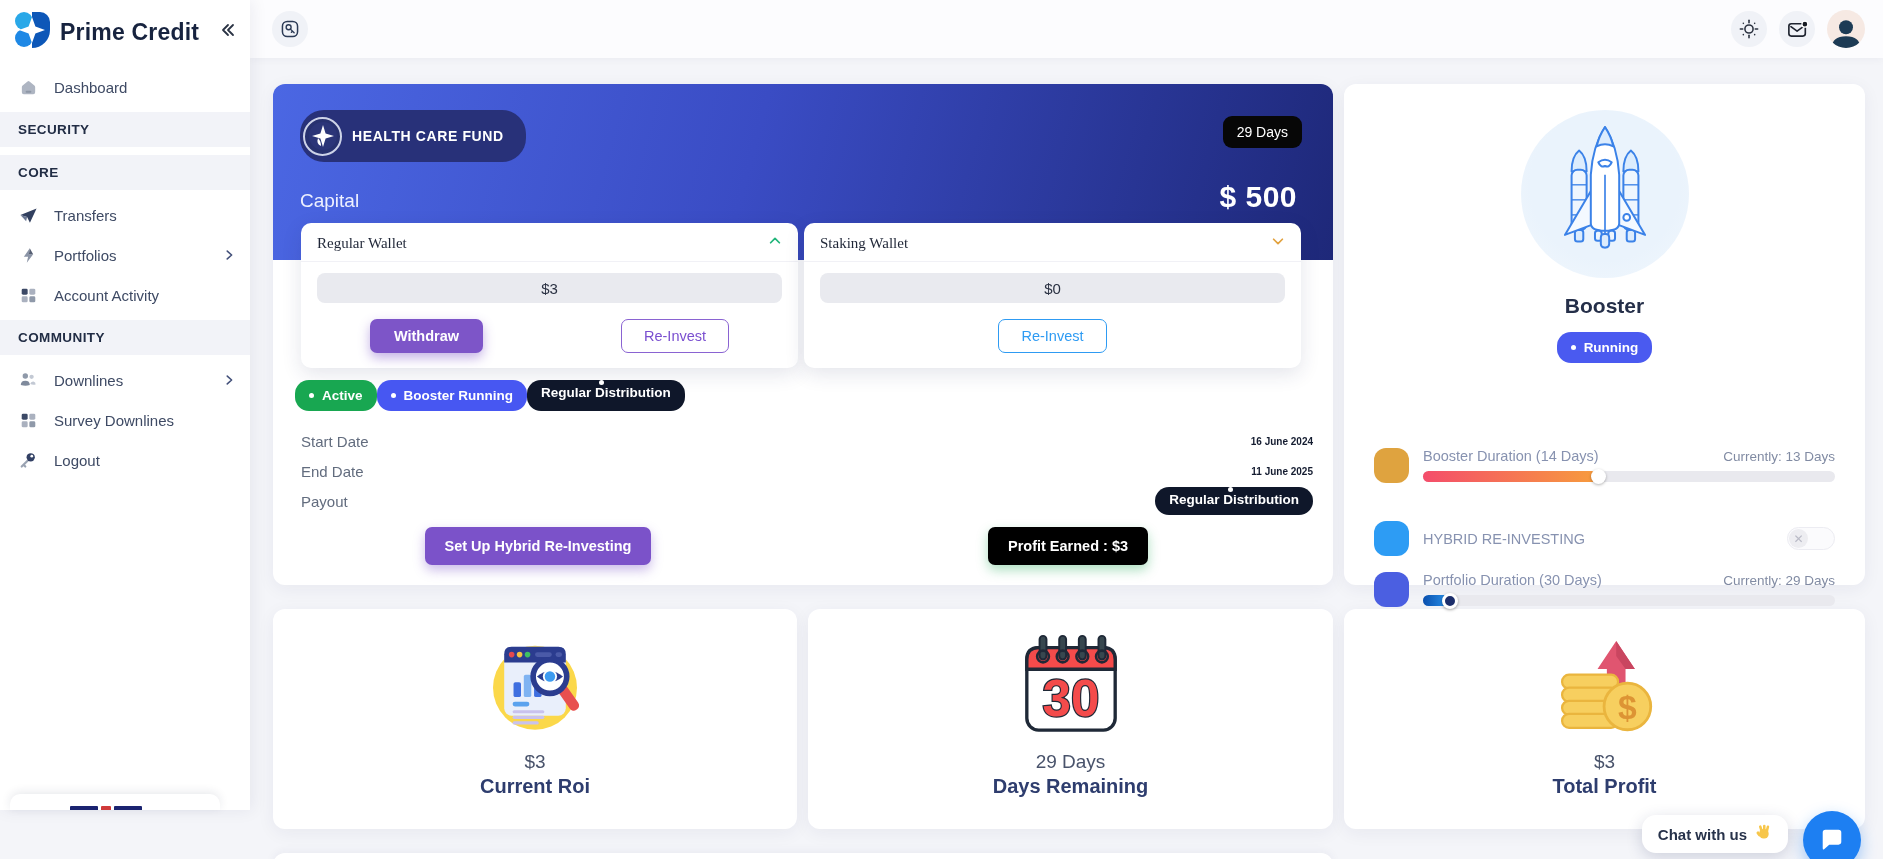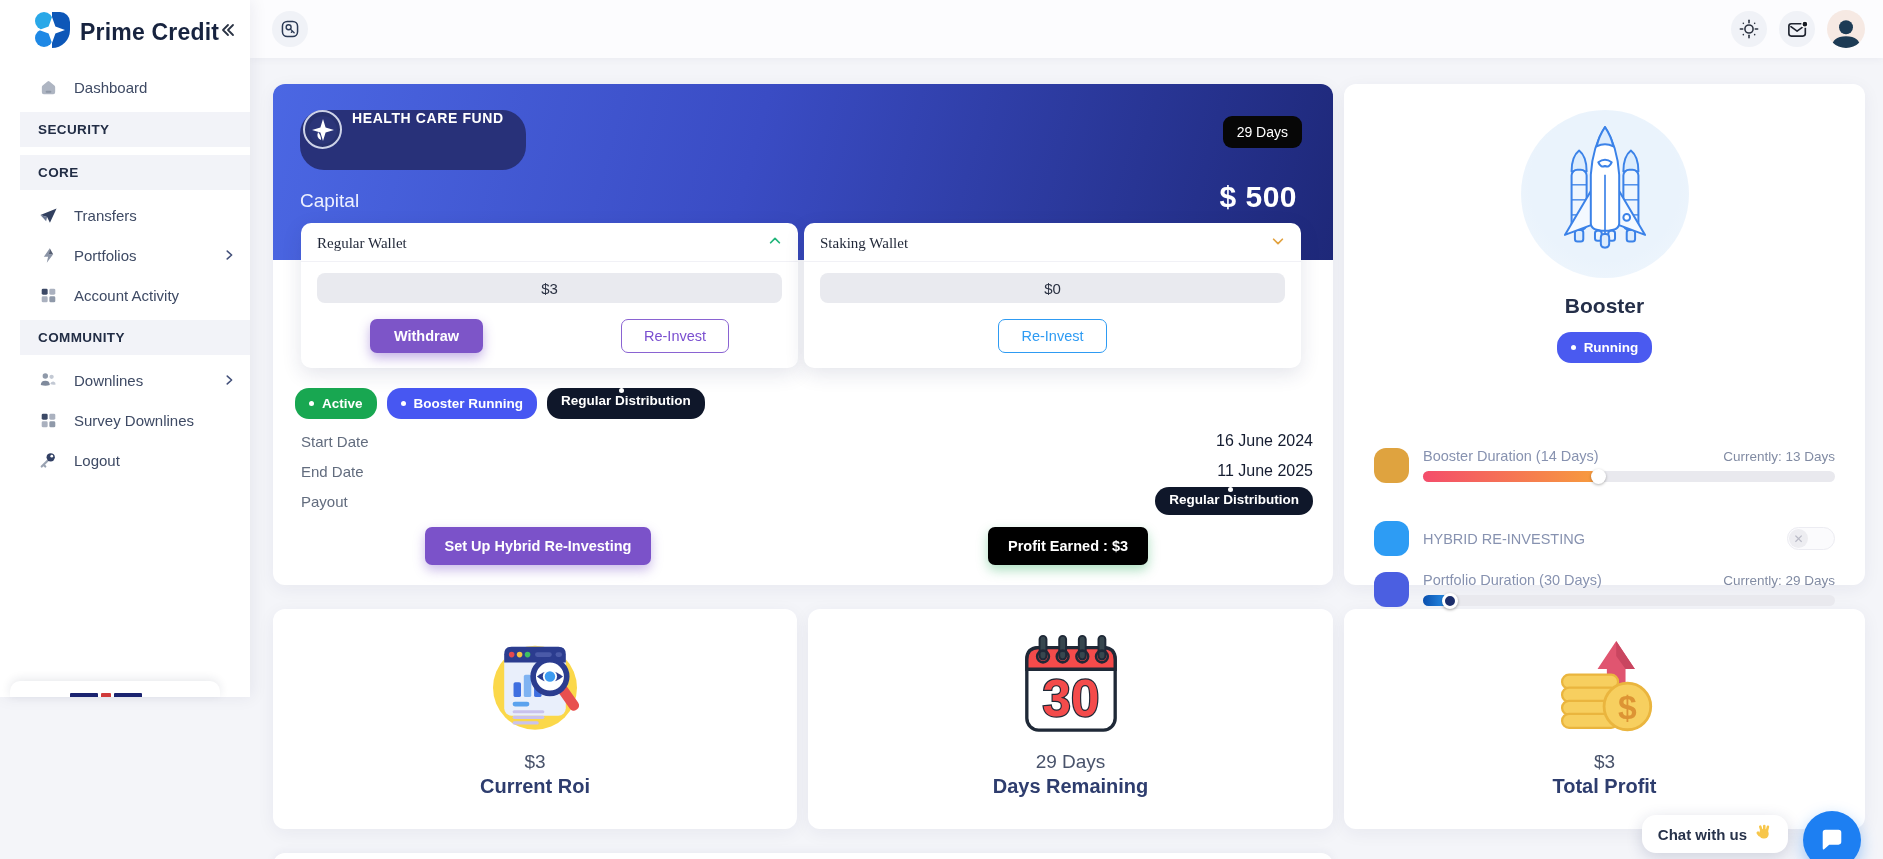--- a/index.html
+++ b/index.html
@@ -1,20 +1,20 @@
 <!DOCTYPE html>
 <html><head>
 <meta charset="utf-8">
 <style>
   * { margin:0; padding:0; box-sizing:border-box; }
   html,body { width:1883px; height:859px; overflow:hidden; font-family:"Liberation Sans",sans-serif; background:#f4f5f9; }
   .page { position:relative; width:1883px; height:859px; }
 
   
-  .sidebar { position:absolute; left:0; top:0; width:250px; height:697px; background:#fff; box-shadow:2px 0 16px rgba(25,35,70,.07); z-index:20;padding-left:20px; }
+  .sidebar { position:absolute; left:0; top:0; width:250px; height:810px; background:#fff; box-shadow:2px 0 16px rgba(25,35,70,.07); z-index:20; }
   .brand { display:flex; align-items:center; height:64px; padding:0 14px 0 12px; }
   .brand-name { font-size:23px; font-weight:700; color:#17233f; letter-spacing:.2px; margin-left:8px; flex:1; }
   .nav-item { display:flex; align-items:center; height:34px; padding:0 14px 0 18px; color:#3e4a64; font-size:15px; cursor:pointer; margin:6px 0; }
   .nav-item .nicon { width:20px; height:20px; margin-right:16px; display:inline-flex; align-items:center; justify-content:center; }
   .nav-item .chev { margin-left:auto; display:inline-flex; }
   .nav-section { background:#f2f3f8; color:#222d45; font-size:13.5px; font-weight:700; letter-spacing:.4px; padding:10px 18px; margin:8px 0; }
   .side-foot { position:absolute; left:10px; bottom:0; width:210px; height:16px; background:#fff; border-radius:10px 10px 0 0; box-shadow:0 -2px 10px rgba(25,35,70,.10); overflow:hidden; }
   .flagbits { position:absolute; left:60px; top:12px; display:flex; gap:3px; }
   .flagbits span { display:block; height:6px; border-radius:1px; }
 
@@ -25,47 +25,47 @@
   .avatar { width:38px; height:38px; border-radius:50%; background:#f6e9e3; overflow:hidden; display:inline-flex; align-items:flex-end; justify-content:center; cursor:pointer; }
 
   
   .content { position:absolute; left:250px; top:58px; right:0; bottom:0; background:#f4f5f9; padding:26px 17px 0 23px; overflow:hidden; }
   .grid { display:grid; grid-template-columns:524px 525px 521px; column-gap:11px; row-gap:24px; }
   .card { background:#fff; border-radius:12px; box-shadow:0 4px 18px rgba(30,40,90,.06); }
 
   
   .fund-card { grid-column:1 / 3; height:501px; position:relative; }
   .fund-header { height:176px; border-radius:12px 12px 0 0; background:linear-gradient(105deg,#4b67e3 0%,#3a4cc4 45%,#1e2879 100%); position:relative; padding:26px 30px 0 27px; }
-  .fund-pill { display:inline-flex; align-items:flex-start; height:60px; background:#283179; border-radius:24px; padding:0 22px 0 3px; }
+  .fund-pill { display:inline-flex; align-items:center; height:52px; background:#283179; border-radius:24px; padding:0 22px 0 3px; }
   .fund-pill .fund-logo { width:39px; height:39px; border-radius:50%; background:#27316f; border:2px solid #cdd3e8; display:flex; align-items:center; justify-content:center; margin-right:10px; }
   .fund-pill .fund-name { color:#fff; font-size:14px; font-weight:700; letter-spacing:.6px; }
   .days-badge { position:absolute; top:32px; right:31px; background:#070707; color:#fff; font-size:14px; padding:8px 14px; border-radius:9px; }
   .capital-row { position:absolute; left:27px; right:36px; top:96px; display:flex; align-items:baseline; justify-content:space-between; }
   .capital-label { color:#eef1ff; font-size:19px; }
   .capital-value { color:#fff; font-size:30px; font-weight:600; letter-spacing:.5px; }
   .wallets { position:absolute; top:139px; left:28px; right:32px; display:flex; gap:6px; }
   .wallet { flex:1; background:#fff; border-radius:10px; box-shadow:0 6px 20px rgba(30,40,90,.12); height:145px; position:relative; }
   .wallet-head { display:flex; align-items:center; justify-content:space-between; padding:11px 16px 9px 16px; border-bottom:1px solid #f1f1f6; cursor:pointer; }
   .wallet-name { color:#1f2637; font-size:15px;font-family:Liberation Serif, serif; }
   .wallet-amount { margin:11px 16px 0 16px; background:#e9eaef; border-radius:8px; height:30px; display:flex; align-items:center; justify-content:center; color:#2a3142; font-size:15px; }
   .wallet-actions { display:flex; justify-content:space-around; align-items:center; margin-top:16px; }
   .btn { font-family:inherit; font-size:14.5px; border-radius:7px; cursor:pointer; }
   .btn-withdraw { background:#7d55c8; color:#fff; border:none; padding:9px 24px; font-weight:600; box-shadow:0 5px 12px rgba(125,85,200,.45); }
   .btn-outline-purple { background:#fff; color:#7a4fd0; border:1.5px solid #8a63d2; padding:8px 22px; }
   .btn-outline-blue { background:#fff; color:#2e9bf3; border:1.5px solid #2e9bf3; padding:8px 22px; }
-  .badge-row { position:absolute; top:304px; left:22px; display:flex; gap:10px; }
+  .badge-row { position:absolute; top:296px; left:22px; display:flex; }
   .pill { display:inline-flex; align-items:center; height:31px; border-radius:14px; color:#fff; font-size:13.5px; font-weight:600; padding:0 14px; }
   .pill .dot { width:5px; height:5px; border-radius:50%; background:#fff; margin-right:8px; }
   .pill-green { background:#18a751; }
   .pill-blue { background:#4757f2; }
   .pill-amber { background:#0f172a;flex-direction:column; }
   .info-rows { position:absolute; top:344px; left:28px; right:20px; }
   .info-row { display:flex; align-items:center; justify-content:space-between; height:26px; margin-bottom:4px; }
   .info-label { color:#626c7e; font-size:15px; }
-  .info-value { color:#141c30; font-size:16px; font-weight:400;text-align:right; }
+  .info-value { color:#141c30; font-size:10px; font-weight:700;text-align:right; }
   .action-row { position:absolute; top:443px; left:0; right:0; display:flex; }
   .action-half { flex:1; display:flex; justify-content:center; }
   .btn-hybrid { background:#7b52c9; color:#fff; border:none; padding:11px 20px; font-weight:600; box-shadow:0 5px 12px rgba(123,82,201,.4); }
   .btn-profit { background:#000000; color:#fff; border:none; padding:11px 20px; font-weight:600; box-shadow:0 5px 12px rgba(18,162,75,.35); }
 
   
   .booster-card { grid-column:3; height:501px; position:relative; padding:24px 30px 0 30px; }
   .rocket-wrap { width:168px; height:168px; border-radius:50%; background:radial-gradient(circle at 50% 45%, #eaf3fc 60%, #f2f8fd 100%); margin:2px auto 0 auto; display:flex; align-items:center; justify-content:center; }
   .booster-title { text-align:center; color:#252f49; font-size:21px; font-weight:600; margin-top:16px; }
   .running-wrap { display:flex; justify-content:center; margin-top:14px; }

